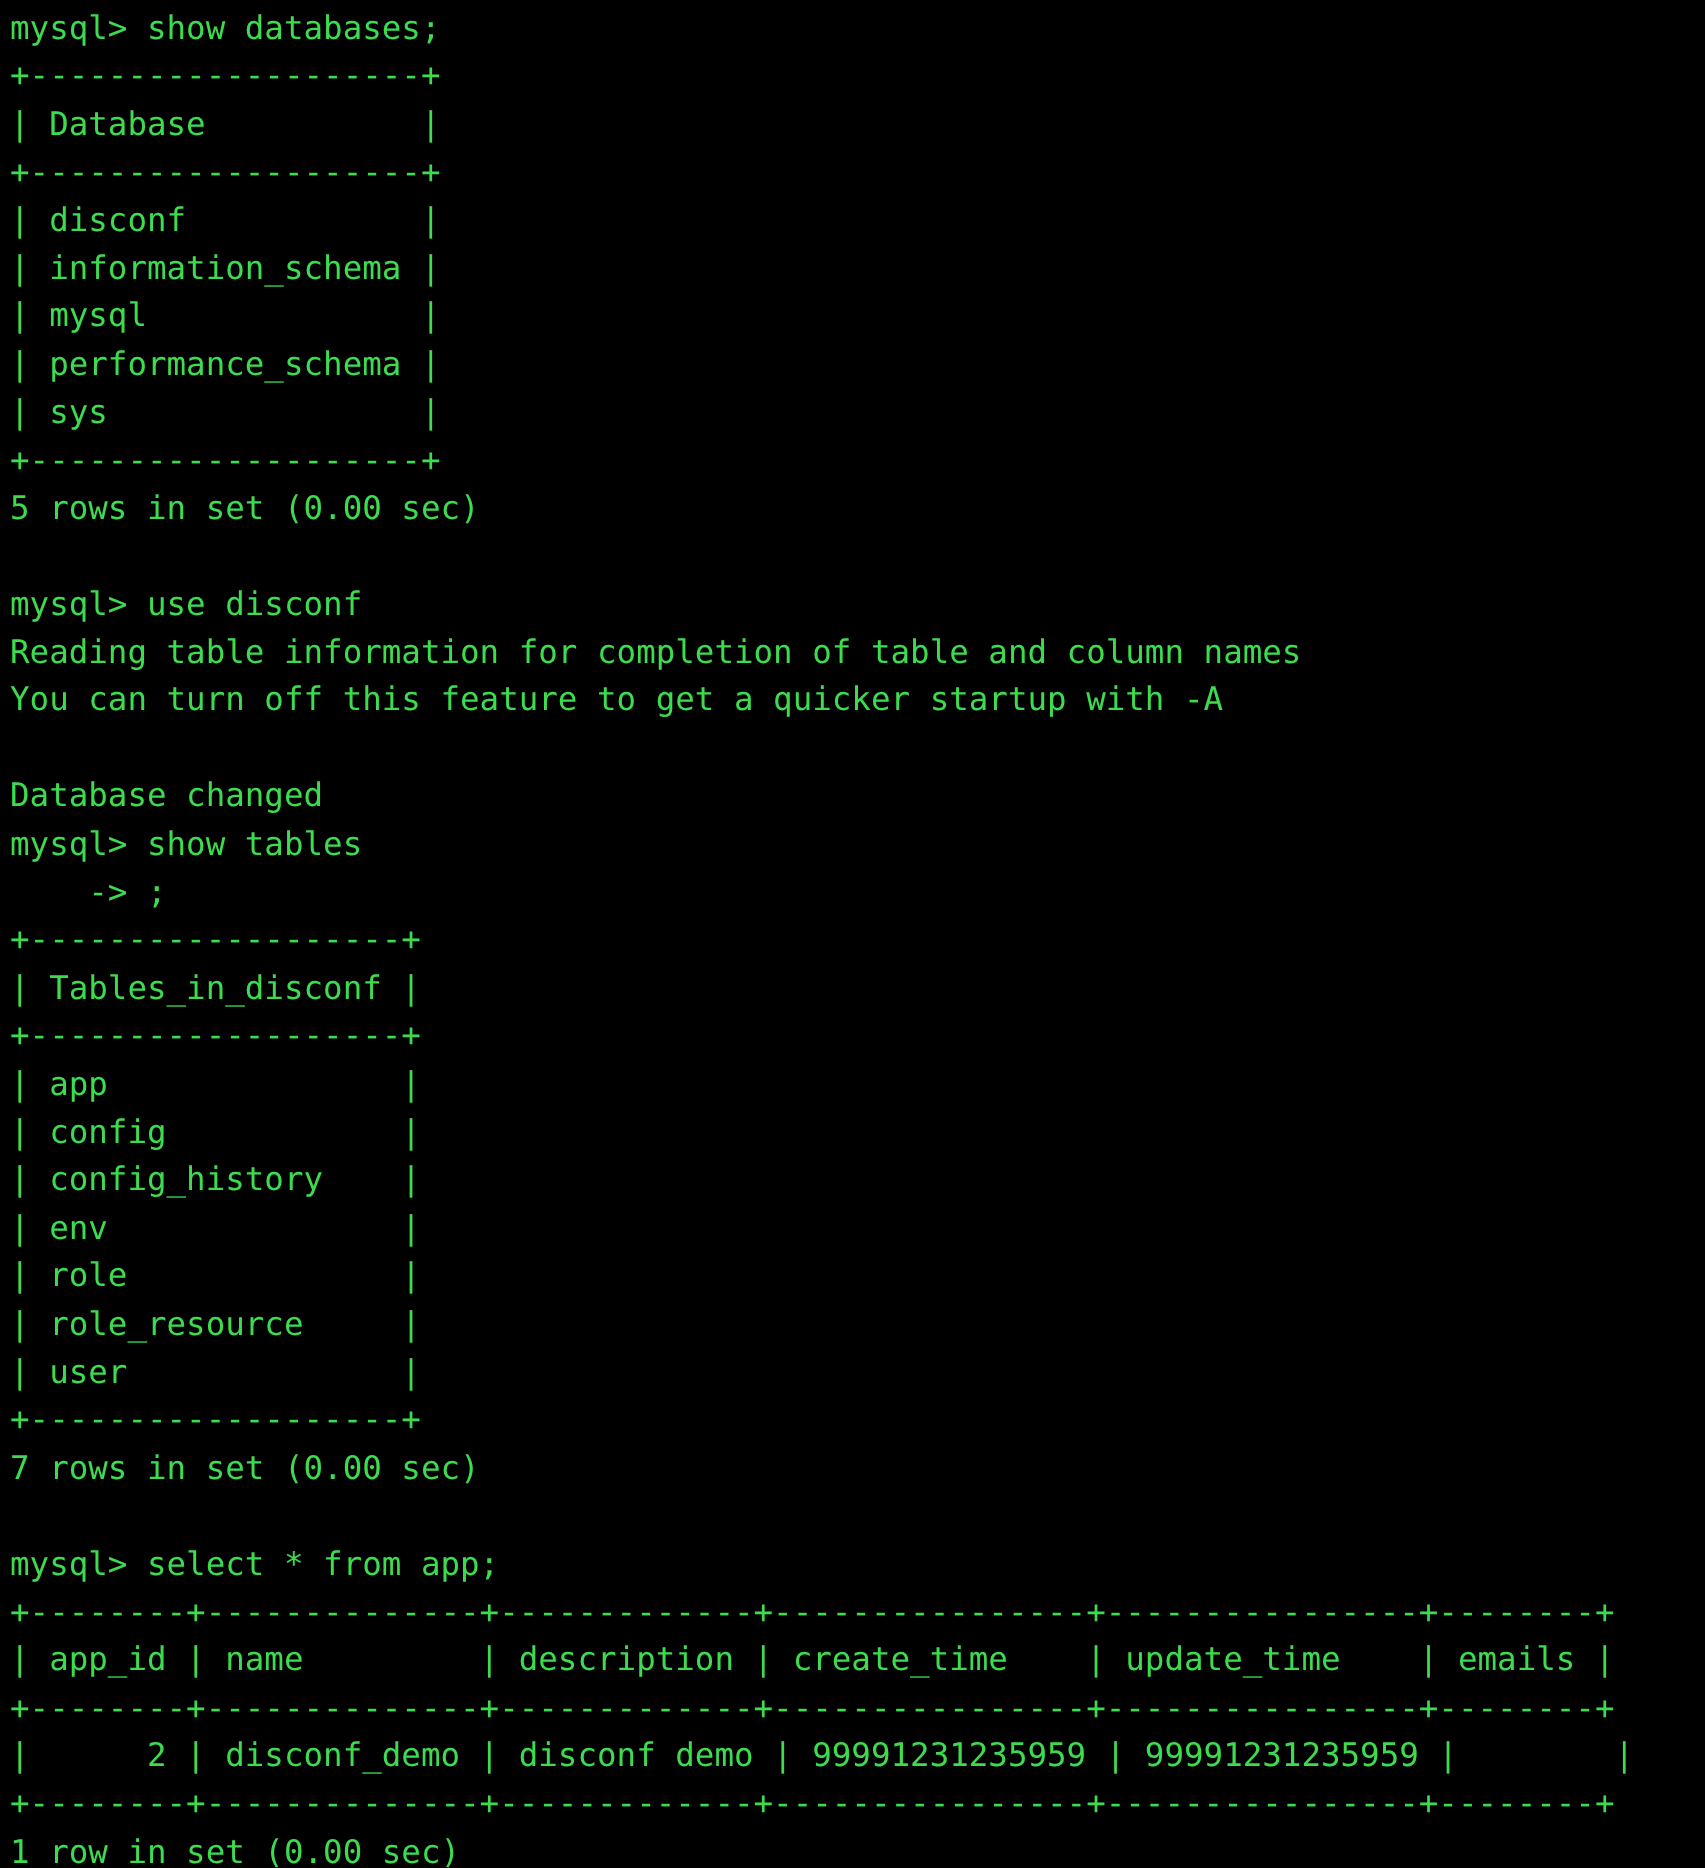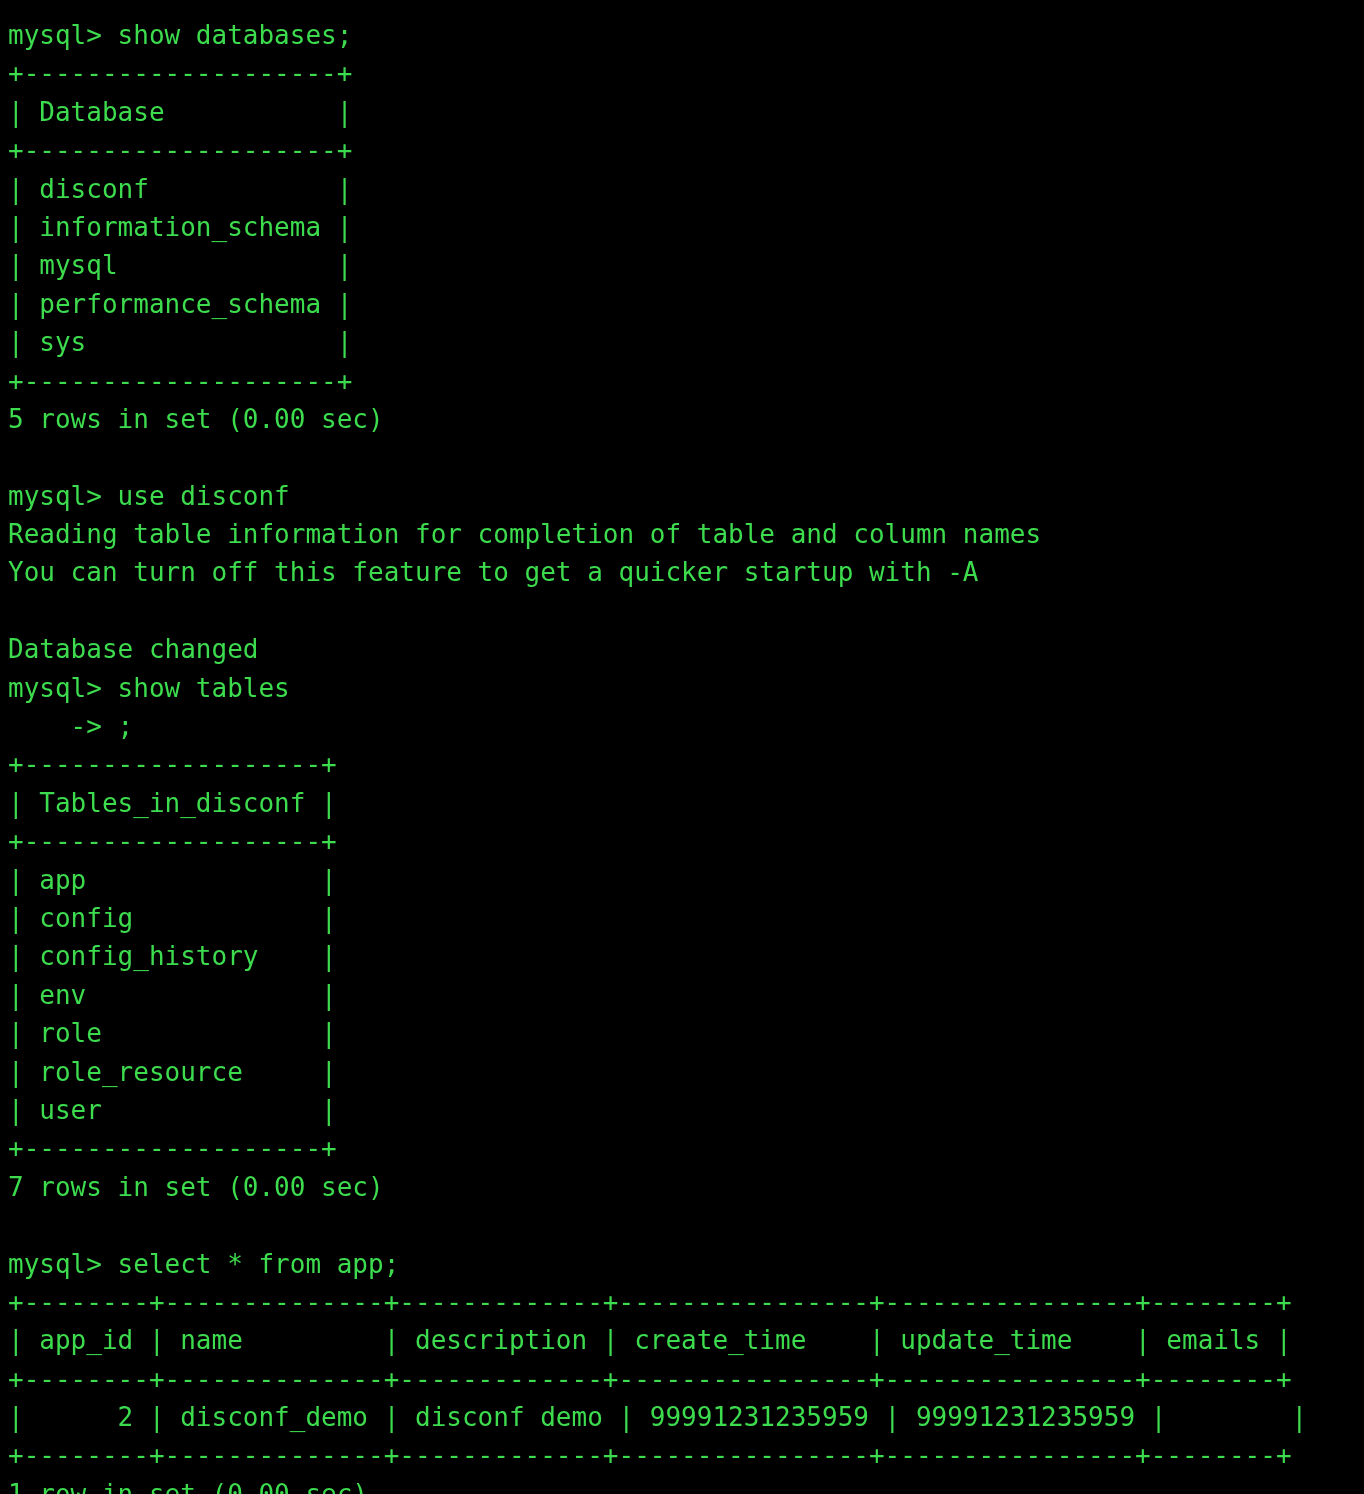--- a/index.html
+++ b/index.html
@@ -15,21 +15,21 @@
   }
   #terminal {
     width: 1364px;
     height: 1267px;
     background: #000000;
     color: #3ddc4e;
     font-family: "DejaVu Sans Mono", "Liberation Mono", monospace;
     font-size: 26px;
     line-height: 38.4px;
     letter-spacing: 0px;
-    padding: 16px 0 0 8px;
+    padding: 4px 0 0 8px;
     box-sizing: border-box;
     white-space: pre;
     -webkit-font-smoothing: antialiased;
   }
   .line {
     height: 38.4px;
     white-space: pre;
     font-variant-ligatures: none;
   }
   .line.blank { color: transparent; }

